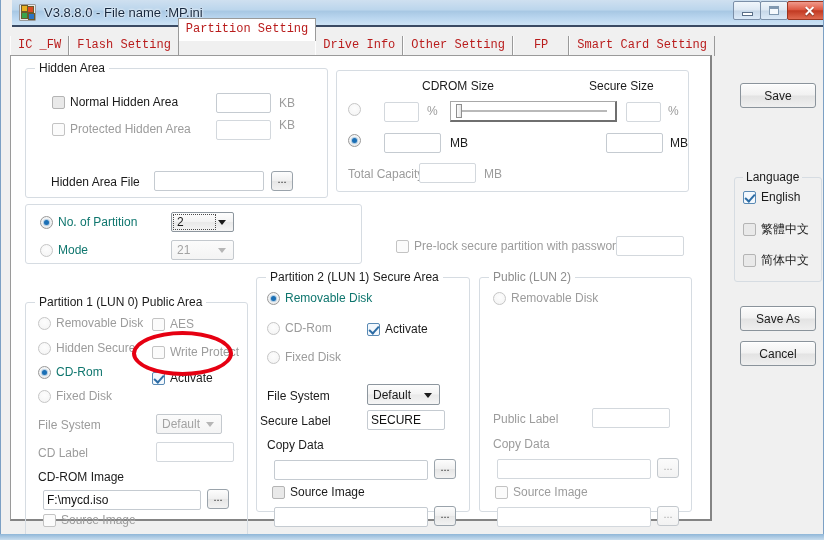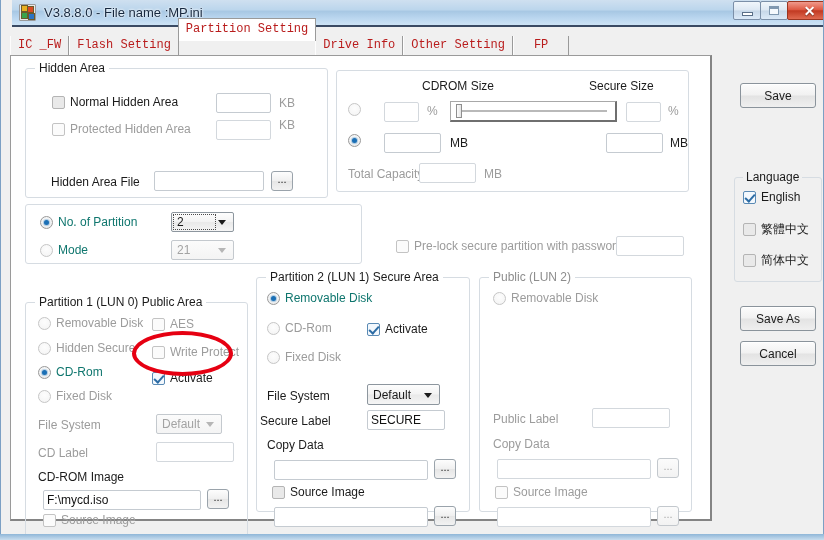--- a/index.html
+++ b/index.html
@@ -300,20 +300,21 @@
     </div>
   </div>
 
   <div id="tabstrip">
     <div class="tab">IC _FW</div>
     <div class="tab">Flash Setting</div>
     <div class="tab selected">Partition Setting</div>
     <div class="tab">Drive Info</div>
     <div class="tab">Other Setting</div>
     <div class="tab" style="padding:0 20px;">FP</div>
+    <div class="tab">Smart Card Setting</div>
   </div>
 
   <div id="tabpage">
 
     <div class="group" style="left:14px; top:12px; width:303px; height:130px;">
       <span class="legend">Hidden Area</span>
 
       <div class="cb" style="left:26px; top:26px;">
         <span class="box grey"></span>
         <span class="txt">Normal Hidden Area</span>

